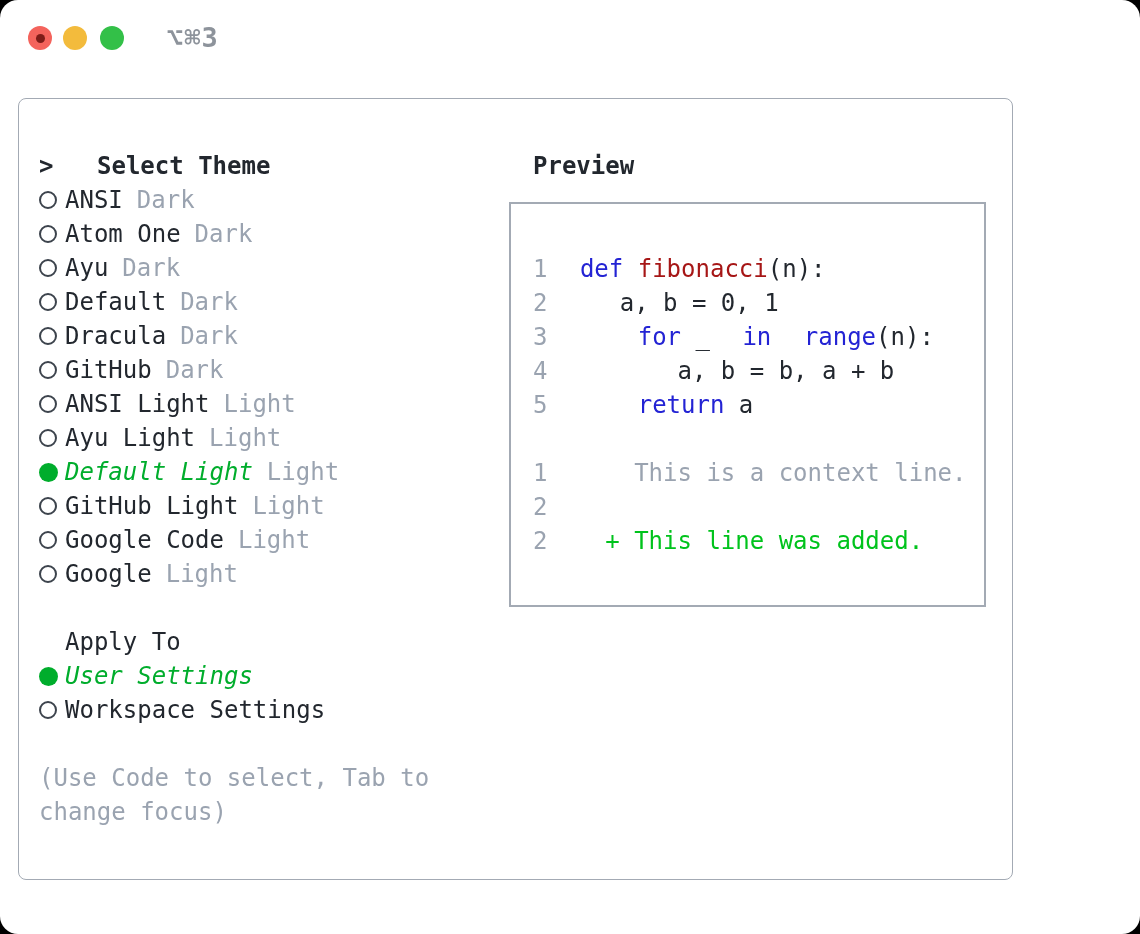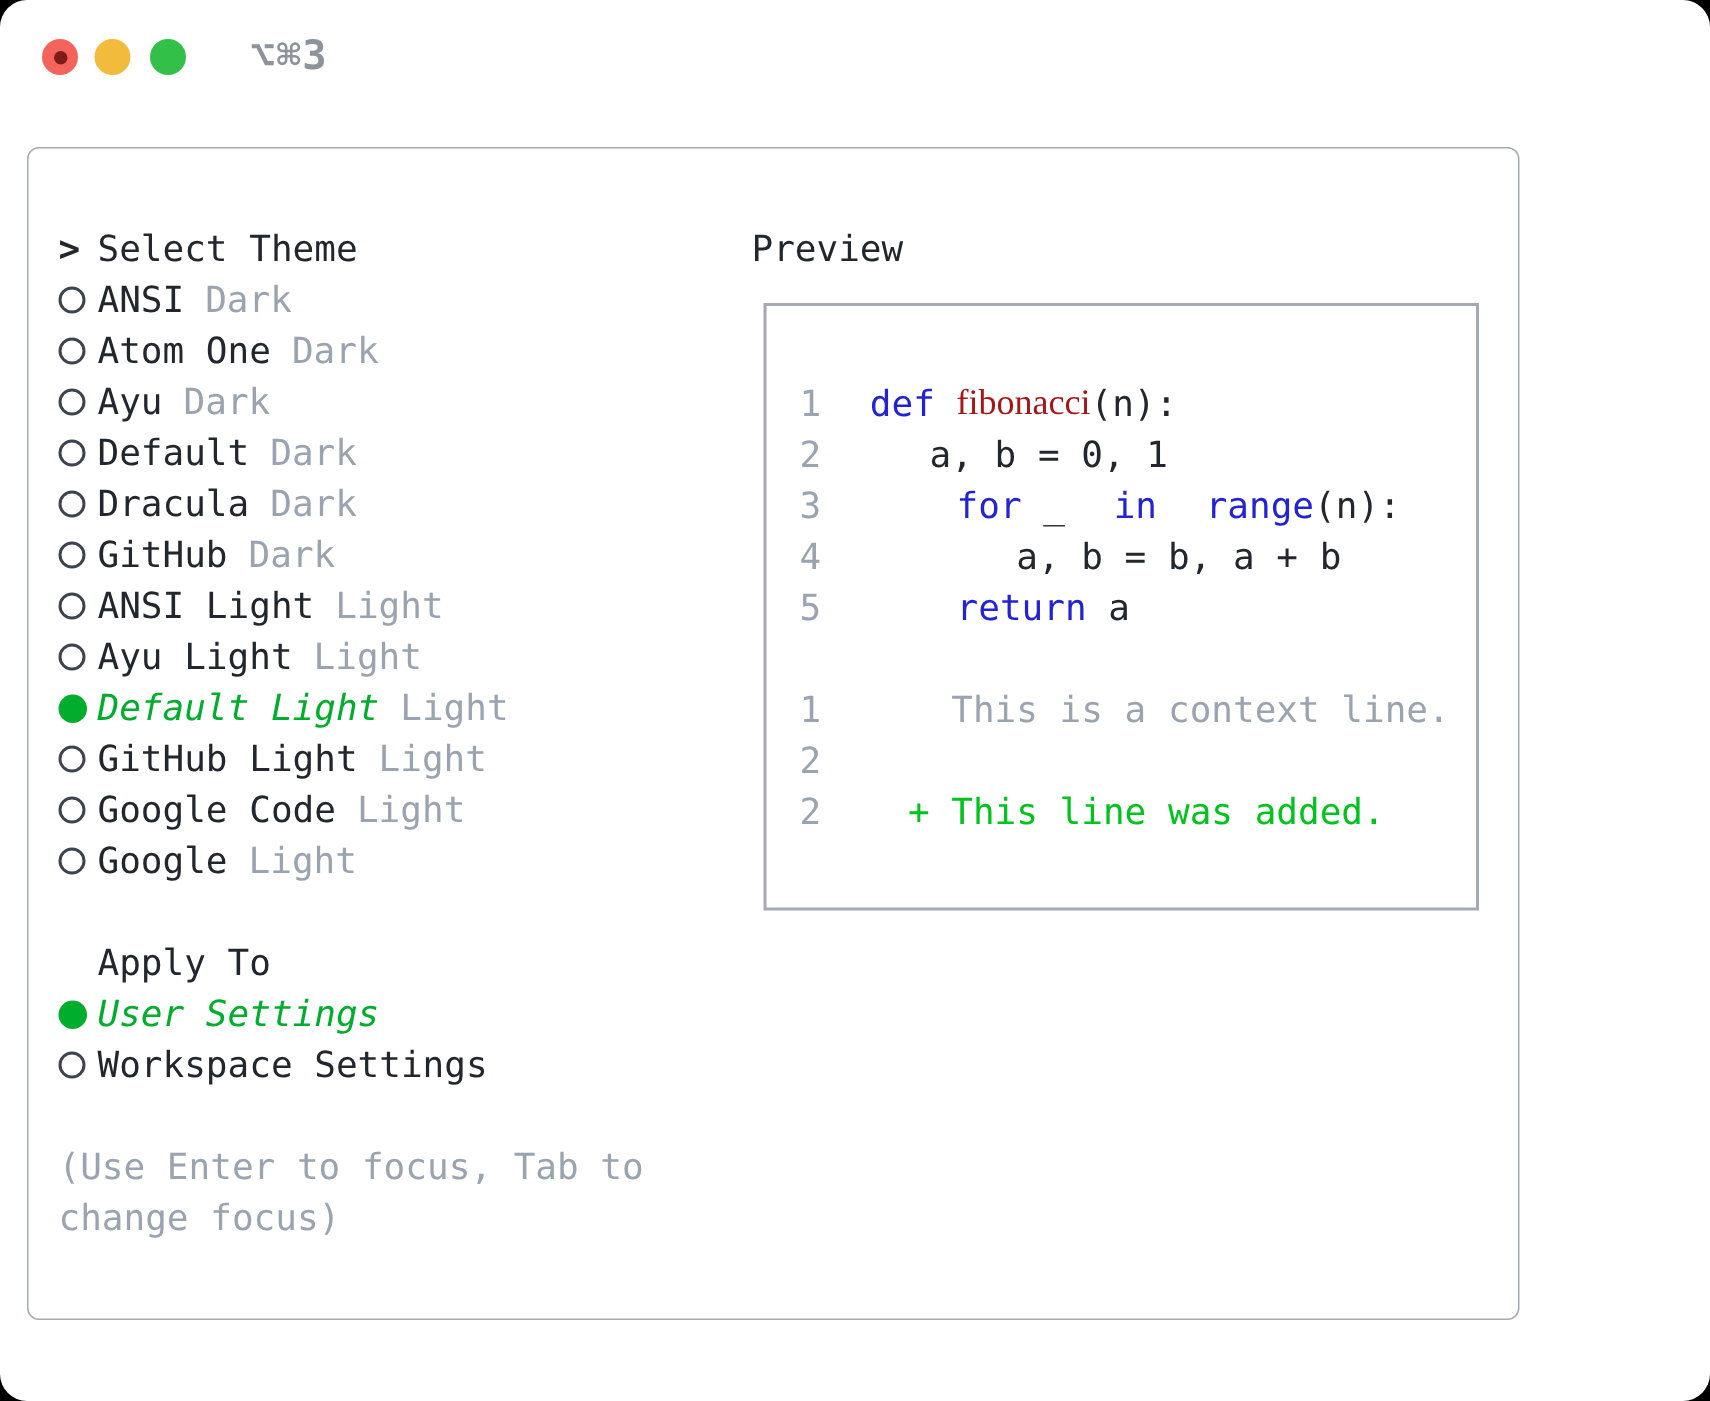--- a/index.html
+++ b/index.html
@@ -26,32 +26,32 @@
   .left-col{width:462px;flex:none;}
   .right-col{flex:1;}
   .row{height:34px;display:flex;align-items:center;font-size:24px;white-space:pre;}
   .spacer{height:34px;}
   .marker{width:26px;flex:none;display:flex;align-items:center;}
   .marker i{display:inline-block;width:14px;height:14px;border:2.5px solid var(--radio_ring,#3d444d);
     border-radius:50%;box-sizing:content-box;}
   .row.selected .marker i{width:19px;height:19px;border:none;background:var(--accent_green,#00ad2c);}
   .marker.prompt{font-weight:bold;color:var(--text_dark,#22272e);}
   .label{color:var(--text_dark,#22272e);}
-  .bold{font-weight:normal;}
+  .bold{font-weight:bold;margin-left:32px;}
   .row.selected .label{color:var(--accent_green,#00ad2c);font-style:italic;}
   .variant{color:var(--muted_gray,#9aa3b0);margin-left:14px;}
   .help-line{height:34px;display:flex;align-items:center;font-size:24px;
     color:var(--muted_gray,#9aa3b0);white-space:pre;}
   
   .preview-box{margin:19px 0 0 8px;width:477px;height:405px;box-sizing:border-box;
     border:2px solid var(--border_gray,#a3aab4);padding:48px 0 0 22px;}
   .pline{height:34px;font-size:24px;white-space:pre;display:flex;align-items:center;}
   .tk-num{color:var(--muted_gray,#9aa3b0);}
   .tk-kw{color:var(--keyword_blue,#2323d4);margin-left:18px;}
-  .tk-fn{color:var(--function_red,#a61616);font-family:Liberation Serif, serif;}
+  .tk-fn{color:var(--function_red,#a61616);}
   .tk-pl{color:var(--text_dark,#22272e);}
   .tk-ctx{color:var(--muted_gray,#9aa3b0);}
   .tk-del{color:var(--diff_deleted_red,#cd3b2a);}
   .tk-add{color:var(--diff_added_green,#00c31c);}
 </style>
 </head>
 <body>
 
 <div class="window">
 
@@ -142,21 +142,21 @@
         <span class="marker"><i></i></span>
         <span class="label">User Settings</span>
       </div>
       <div class="row">
         <span class="marker"><i></i></span>
         <span class="label">Workspace Settings</span>
       </div>
 
       <div class="spacer"></div>
 
-      <div class="help-line">(Use Enter to focus, Tab to</div>
+      <div class="help-line">(Use Code to select, Tab to</div>
       <div class="help-line">change focus)</div>
 
     </div>
 
     <div class="right-col">
       <div class="row">
         <span class="label bold">Preview</span>
       </div>
       <div class="preview-box">
         <div class="pline"><span class="tk-num">1 </span><span class="tk-kw">def</span><span class="tk-pl"> </span><span class="tk-fn">fibonacci</span><span class="tk-pl">(n):</span></div>

